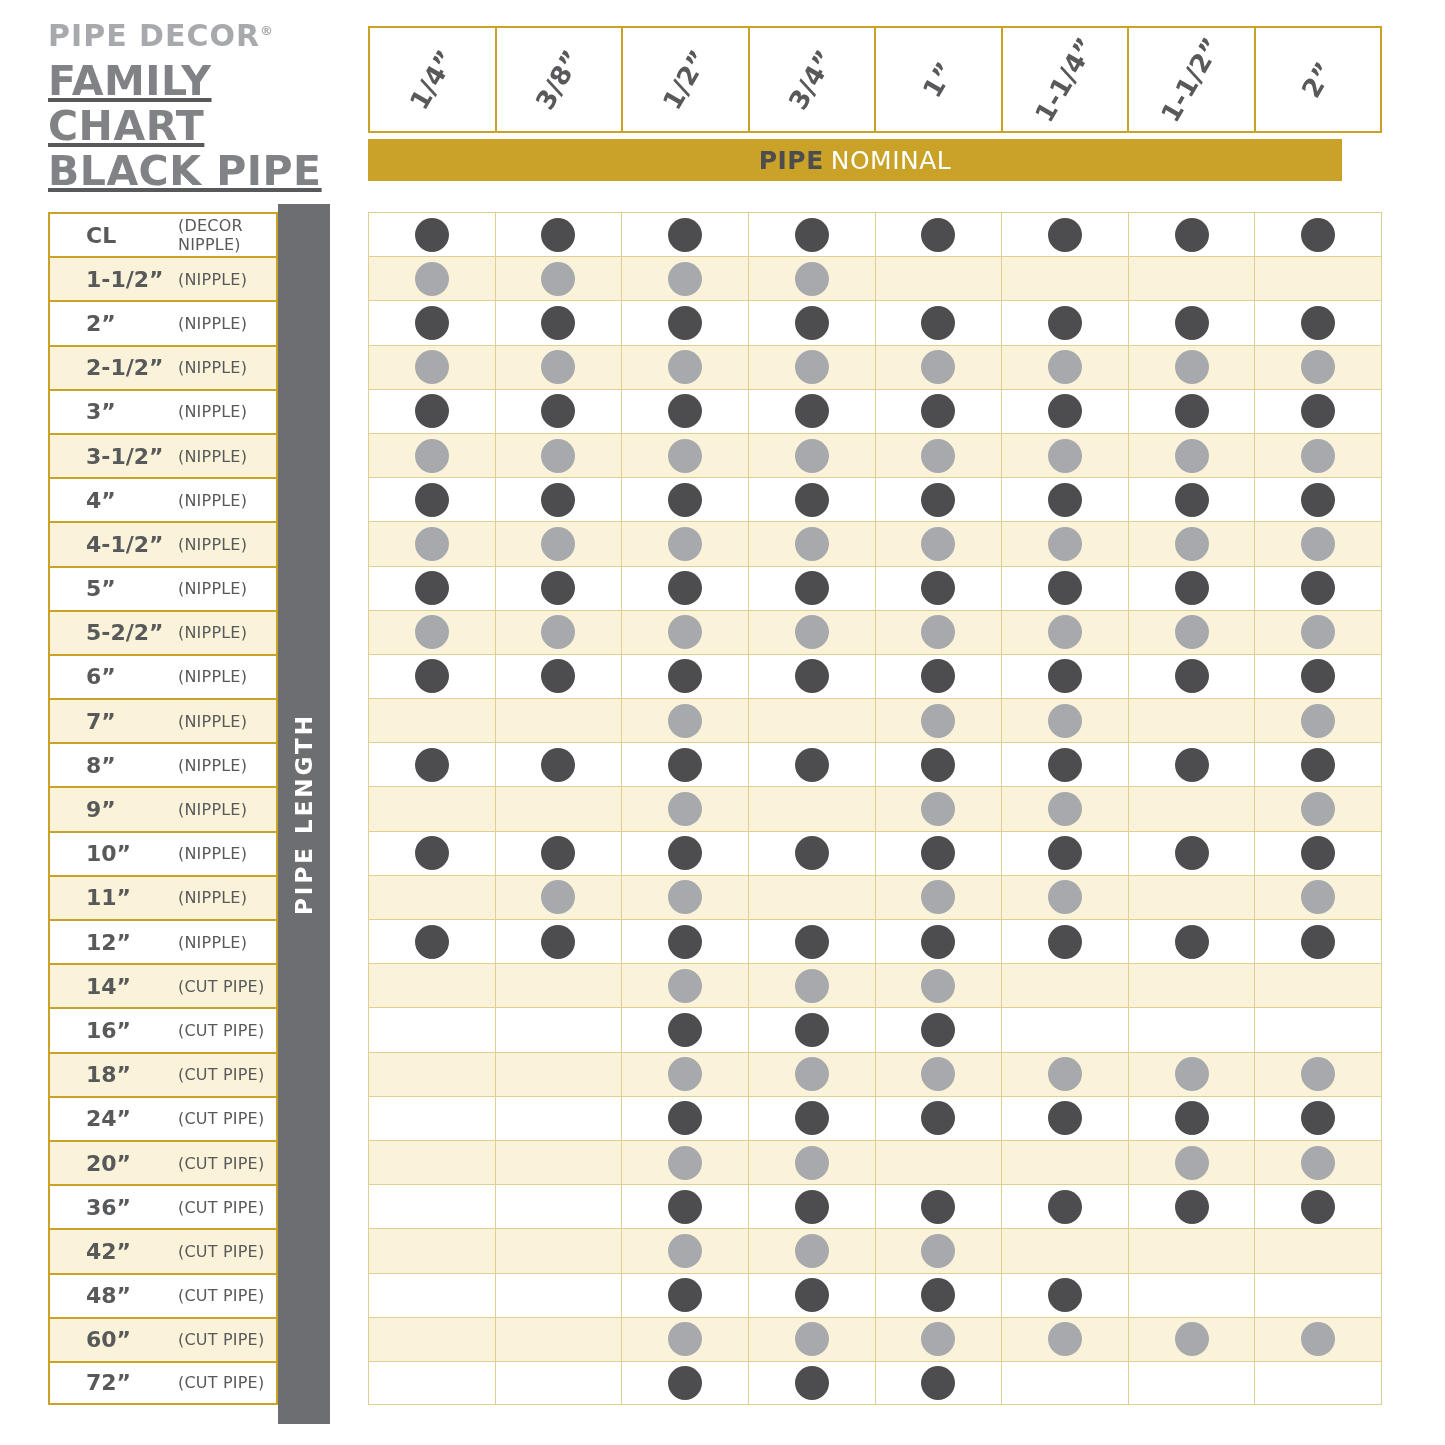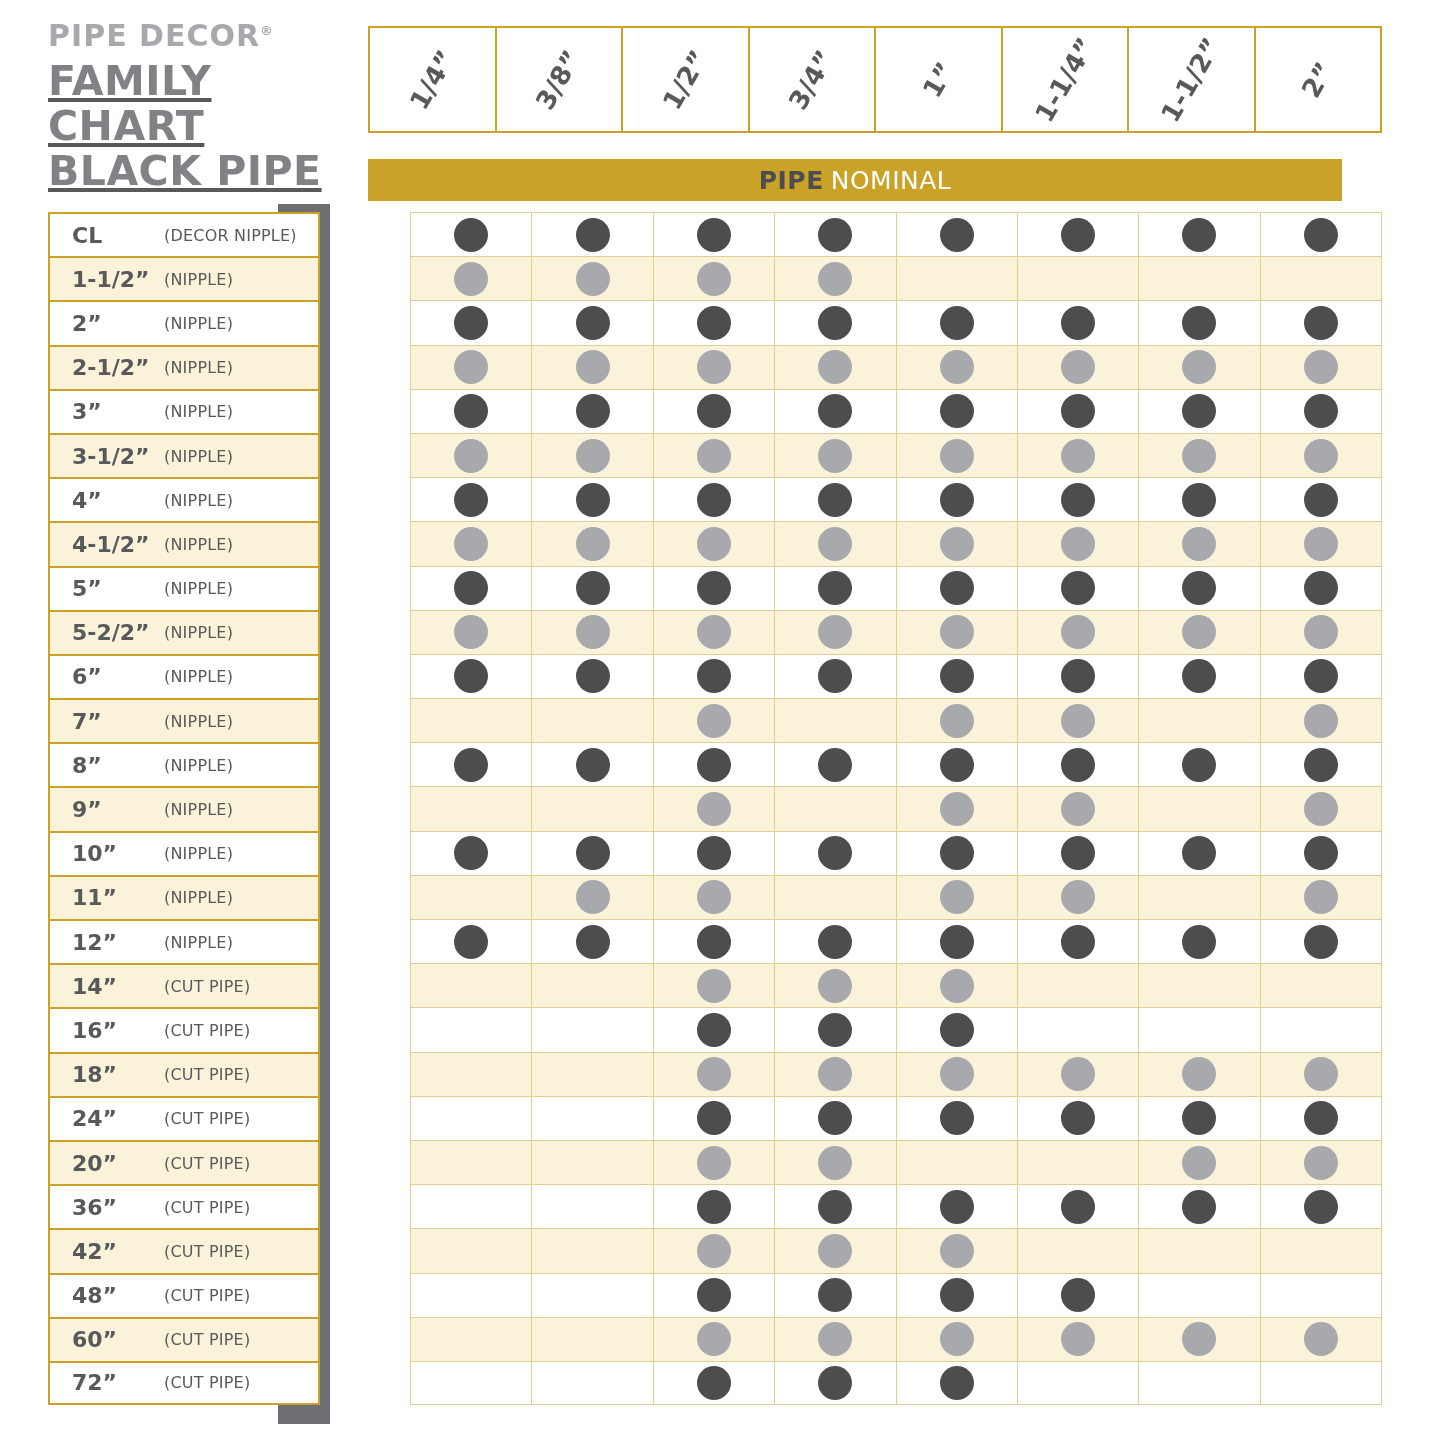--- a/index.html
+++ b/index.html
@@ -93,21 +93,20 @@
     width: 974px;
     height: 42px;
     background: #c9a227;
     display: flex;
     align-items: center;
     justify-content: center;
     font-family: "DejaVu Sans", sans-serif;
     font-size: 25px;
     color: #ffffff;
     letter-spacing: 0.5px;
-    margin-top: 20px;
   }
   .nominal-bar b { font-weight: bold; margin-right: 7px; color: #4d4d4f;}
   .nominal-bar .light { font-weight: normal; color: #ffffff; }
 
   
   .length-bar {
     position: absolute;
     left: 278px;
     top: 204px;
     width: 52px;
@@ -133,27 +132,27 @@
     left: 48px;
     top: 212px;
     width: 1334px;
   }
   .row {
     display: flex;
     height: 44.2px;
     align-items: stretch;
   }
   .row-label {
-    width: 272px;
+    width: 230px;
     box-sizing: border-box;
     border: 2px solid #c9a227;
     border-bottom: none;
     display: flex;
     align-items: center;
-    padding-left: 22px;
+    padding-left: 36px;
     font-family: "DejaVu Sans", sans-serif;
     background: #ffffff;
     position: relative;
     z-index: 3;
   }
   .row:last-child .row-label { border-bottom: 2px solid #c9a227; }
   .row.alt .row-label { background: #faf3da; }
   .row-size {
     font-weight: bold;
     font-size: 22px;

